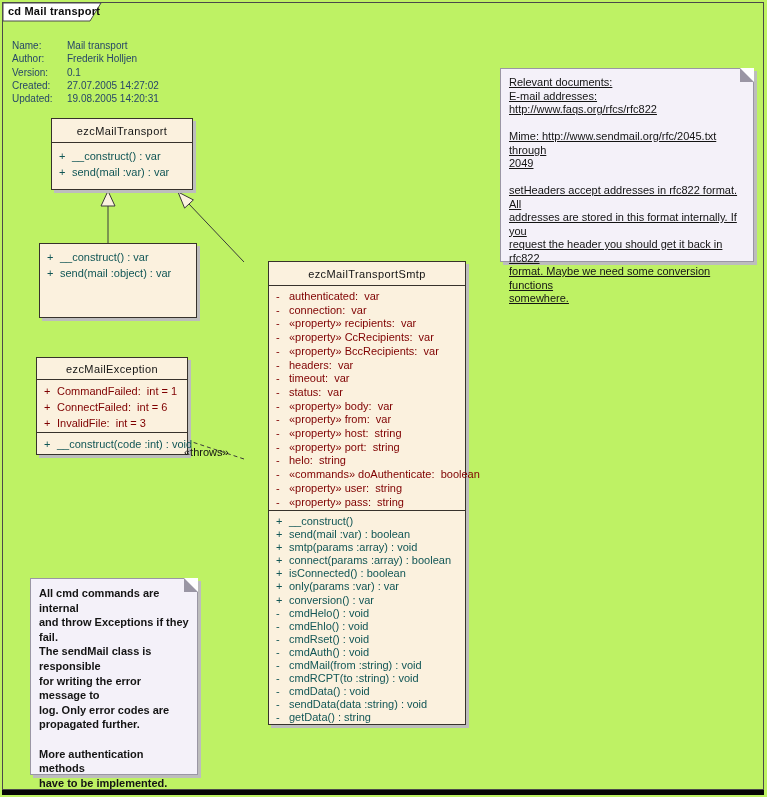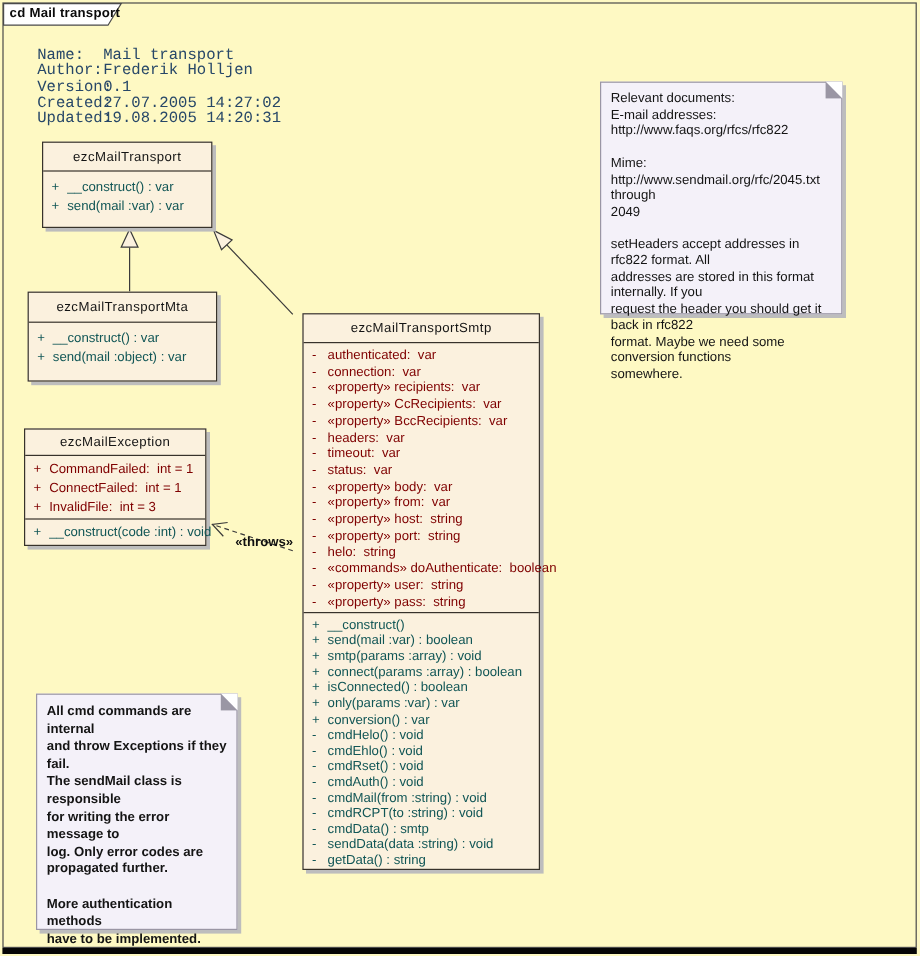--- a/index.html
+++ b/index.html
@@ -1,17 +1,17 @@
 <!DOCTYPE html>
 <html style="--class-fill: #FBF1DE; --class-border: #37322B; --attr-text: #7F0000; --op-text: #115656; --title-text: #141414; --note-fill: #F4F1F9; --note-border: #9A96A4; --info-text: #274768; --shadow: #BDBDBD; --frame-border: #4A4A4A; --connector: #3A3A3A;"><head>
 <meta charset="utf-8">
 <style>
   html,body{margin:0;padding:0;background:#fff;}
   #canvas{
-    position:relative;width:767px;height:797px;background:#fef9c3;
+    position:relative;width:767px;height:797px;background:#bef264;
     font-family:"Liberation Sans",sans-serif;overflow:hidden;
   }
   *{box-sizing:border-box;}
 
   
   #frame{position:absolute;left:2px;top:2px;right:3px;bottom:7px;border:1px solid var(--frame-border);}
   #frame-bottom{position:absolute;left:2px;right:3px;bottom:2px;height:5px;background:#060606;}
 
   
   #overlay{position:absolute;left:0;top:0;z-index:1;pointer-events:none;}
@@ -19,30 +19,31 @@
   .dashed{stroke-dasharray:4 3;}
   .tri{fill:var(--class-fill);stroke:var(--connector);stroke-width:1;}
   .tab-shape{fill:#ffffff;stroke:var(--frame-border);stroke-width:1;}
 
   #tab-label{
     position:absolute;left:8px;top:5px;z-index:3;
     font-size:11px;font-weight:bold;color:#0b0b0b;letter-spacing:.2px;
   }
 
   
-  #info{position:absolute;left:31px;top:39px;z-index:2;color:var(--info-text);font-size:13px;font-family:Liberation Mono, monospace;}
+  #info{position:absolute;left:12px;top:39px;z-index:2;color:var(--info-text);font-size:10px;}
   .kv{display:flex;line-height:13.3px;}
   .kv .kv-label{width:55px;}
 
   
   .cls{
     position:absolute;z-index:2;background:var(--class-fill);
     border:1px solid var(--class-border);
     box-shadow:3px 3px 0 var(--shadow);
     font-size:11px;
+    margin-left:16px;
   }
   .cls .title{
     text-align:center;color:var(--title-text);letter-spacing:.4px;
     border-bottom:1px solid var(--class-border);
   }
   .cls .attrs{border-bottom:1px solid var(--class-border);color:var(--attr-text);}
   .cls .ops{color:var(--op-text);}
   .member{display:flex;}
   .member .sign{width:20px;padding-left:7px;flex:none;}
   .member .mtext{white-space:pre;}
@@ -76,26 +77,26 @@
     border:1px solid var(--note-border);
     box-shadow:3px 3px 0 var(--shadow);
     font-size:11px;color:#141414;
     padding:7px 6px 0 8px;white-space:pre-line;
   }
   .note::before{ 
     content:"";position:absolute;top:-1px;right:-1px;width:0;height:0;
     border-style:solid;border-width:0 14px 14px 0;
     border-color:#ffffff #ffffff var(--note-border) var(--note-border);
   }
-  #note-documents{left:500px;top:68px;width:202px;height:194px;line-height:13.5px;}
+  #note-documents{left:500px;top:68px;width:254px;height:194px;line-height:13.5px;text-decoration:underline;}
   #note-cmd{left:30px;top:578px;width:168px;height:197px;line-height:14.6px;font-weight:bold;}
 
   #throws-label{
-    position:absolute;left:196px;top:446px;z-index:2;
-    font-size:11px;color:#101010;font-weight:bold;
+    position:absolute;left:184px;top:446px;z-index:2;
+    font-size:11px;color:#101010;
   }
 </style>
 </head>
 <body>
 
 <div id="canvas">
 
   <div id="frame"></div>
   <div id="frame-bottom"></div>
 
@@ -146,21 +147,20 @@
           <span class="mtext">__construct() : var</span>
         </div>
         <div class="member">
           <span class="sign">+</span>
           <span class="mtext">send(mail :var) : var</span>
         </div>
       </div>
   </div>
 
   <div class="cls" id="cls-mta">
-    <div class="title">ezcMailTransportMta</div>
     <div class="ops">
         <div class="member">
           <span class="sign">+</span>
           <span class="mtext">__construct() : var</span>
         </div>
         <div class="member">
           <span class="sign">+</span>
           <span class="mtext">send(mail :object) : var</span>
         </div>
       </div>
@@ -168,21 +168,21 @@
 
   <div class="cls" id="cls-exception">
     <div class="title">ezcMailException</div>
     <div class="attrs">
         <div class="member">
           <span class="sign">+</span>
           <span class="mtext">CommandFailed:  int = 1</span>
         </div>
         <div class="member">
           <span class="sign">+</span>
-          <span class="mtext">ConnectFailed:  int = 1</span>
+          <span class="mtext">ConnectFailed:  int = 6</span>
         </div>
         <div class="member">
           <span class="sign">+</span>
           <span class="mtext">InvalidFile:  int = 3</span>
         </div>
       </div>
     <div class="ops">
         <div class="member">
           <span class="sign">+</span>
           <span class="mtext">__construct(code :int) : void</span>
@@ -306,21 +306,21 @@
         <div class="member">
           <span class="sign">-</span>
           <span class="mtext">cmdMail(from :string) : void</span>
         </div>
         <div class="member">
           <span class="sign">-</span>
           <span class="mtext">cmdRCPT(to :string) : void</span>
         </div>
         <div class="member">
           <span class="sign">-</span>
-          <span class="mtext">cmdData() : smtp</span>
+          <span class="mtext">cmdData() : void</span>
         </div>
         <div class="member">
           <span class="sign">-</span>
           <span class="mtext">sendData(data :string) : void</span>
         </div>
         <div class="member">
           <span class="sign">-</span>
           <span class="mtext">getData() : string</span>
         </div>
       </div>

